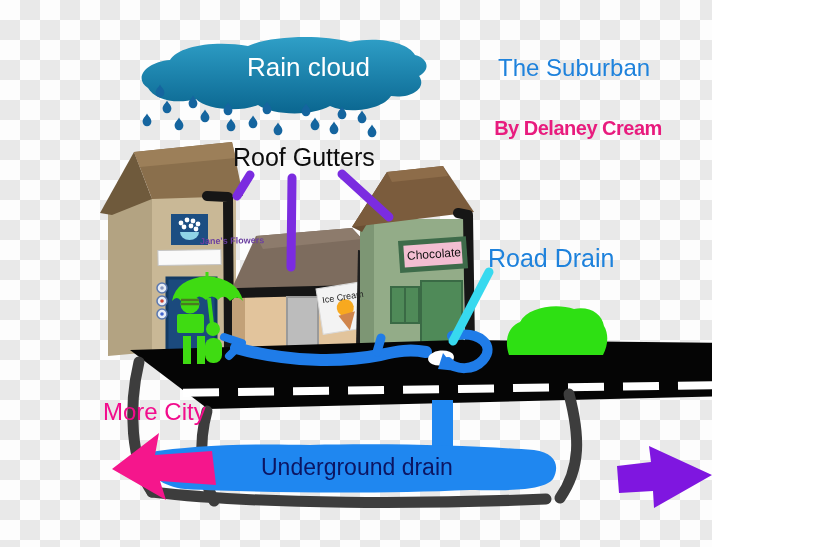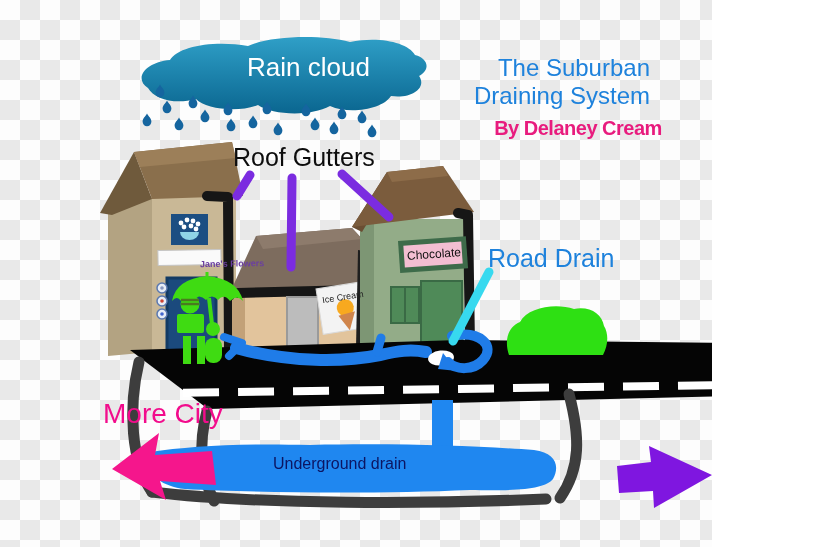--- a/index.html
+++ b/index.html
@@ -5,28 +5,28 @@
   html,body{margin:0;padding:0;background:#fff;}
   #canvas{
     position:relative;width:712px;height:547px;overflow:hidden;
     background: repeating-conic-gradient(#e9e9e9 0% 25%, #fdfdfd 0% 50%) 0 0 / 40px 40px;
     font-family:"Liberation Sans", sans-serif;
     text-decoration:underline;
   }
   #art{position:absolute;left:0;top:0;}
   .label{position:absolute;white-space:nowrap;font-family:"Liberation Sans",sans-serif;line-height:1.1;}
   .lbl-raincloud{left:247px;top:53px;font-size:26px;color:#ffffff;}
-  .lbl-title{left:450px;top:54px;width:200px;text-align:right;font-size:24px;line-height:28px;color:#1e82dc;}
+  .lbl-title{left:498px;top:54px;width:200px;text-align:left;font-size:24px;line-height:28px;color:#1e82dc;}
   .lbl-byline{left:478px;top:117px;width:200px;text-align:center;font-size:20px;font-weight:700;letter-spacing:-0.5px;color:#e81c7e;}
   .lbl-roofgutters{left:233px;top:144px;font-size:25px;color:#0c0c0c;}
   .lbl-roaddrain{left:488px;top:245px;font-size:25px;color:#1e82dc;}
-  .lbl-morecity{left:103px;top:399px;font-size:28px;color:#f20c8c;}
+  .lbl-morecity{left:103px;top:399px;font-size:24px;color:#f20c8c;}
   .lbl-towetland{left:595px;top:417px;font-size:24px;color:#8d2ad8;}
-  .lbl-underground{left:273px;top:455px;font-size:16px;color:#0c1562;}
-  .lbl-sign-janes{left:159px;top:260px;width:62px;text-align:center;font-size:9px;font-weight:700;color:#6b3fa0;transform:rotate(-1deg);padding-left:41px;}
+  .lbl-underground{left:261px;top:455px;font-size:23px;color:#0c1562;}
+  .lbl-sign-janes{left:159px;top:237px;width:62px;text-align:center;font-size:9px;font-weight:700;color:#6b3fa0;transform:rotate(-1deg);padding-left:41px;}
   .lbl-sign-icecream{left:320px;top:293px;width:46px;text-align:center;font-size:9px;color:#222;transform:rotate(-9deg);}
   .lbl-sign-chocolate{left:404px;top:248px;width:60px;text-align:center;font-size:12px;color:#101010;transform:rotate(-4deg);}
 </style>
 </head>
 <body>
 
 <div id="canvas">
 
 <svg id="art" width="840" height="547" viewBox="0 0 840 547">
   <defs>
@@ -183,21 +183,20 @@
 
   <line x1="489" y1="272" x2="453" y2="341" stroke="#37d9ef" stroke-width="9" stroke-linecap="round"></line>
 
   <polygon fill="#f5168c" points="112,469 159,433 155,455 212,451 216,485 160,481 166,500"></polygon>
   <polygon fill="#7f16e0" points="617,466 651,462 649,446 712,475 654,508 653,491 619,493"></polygon>
 </svg>
 
 <div class="label lbl-raincloud">Rain cloud</div>
 <div class="label lbl-title">
   <div>The Suburban</div>
-  <div>Draining System</div>
 </div>
 <div class="label lbl-byline">By Delaney Cream</div>
 <div class="label lbl-roaddrain">Road Drain</div>
 <div class="label lbl-roofgutters">Roof Gutters</div>
 <div class="label lbl-morecity">More City</div>
 <div class="label lbl-underground">Underground drain</div>
 <div class="label lbl-sign-janes">Jane's Flowers</div>
 <div class="label lbl-sign-icecream">Ice Cream</div>
 <div class="label lbl-sign-chocolate">Chocolate</div>
 

